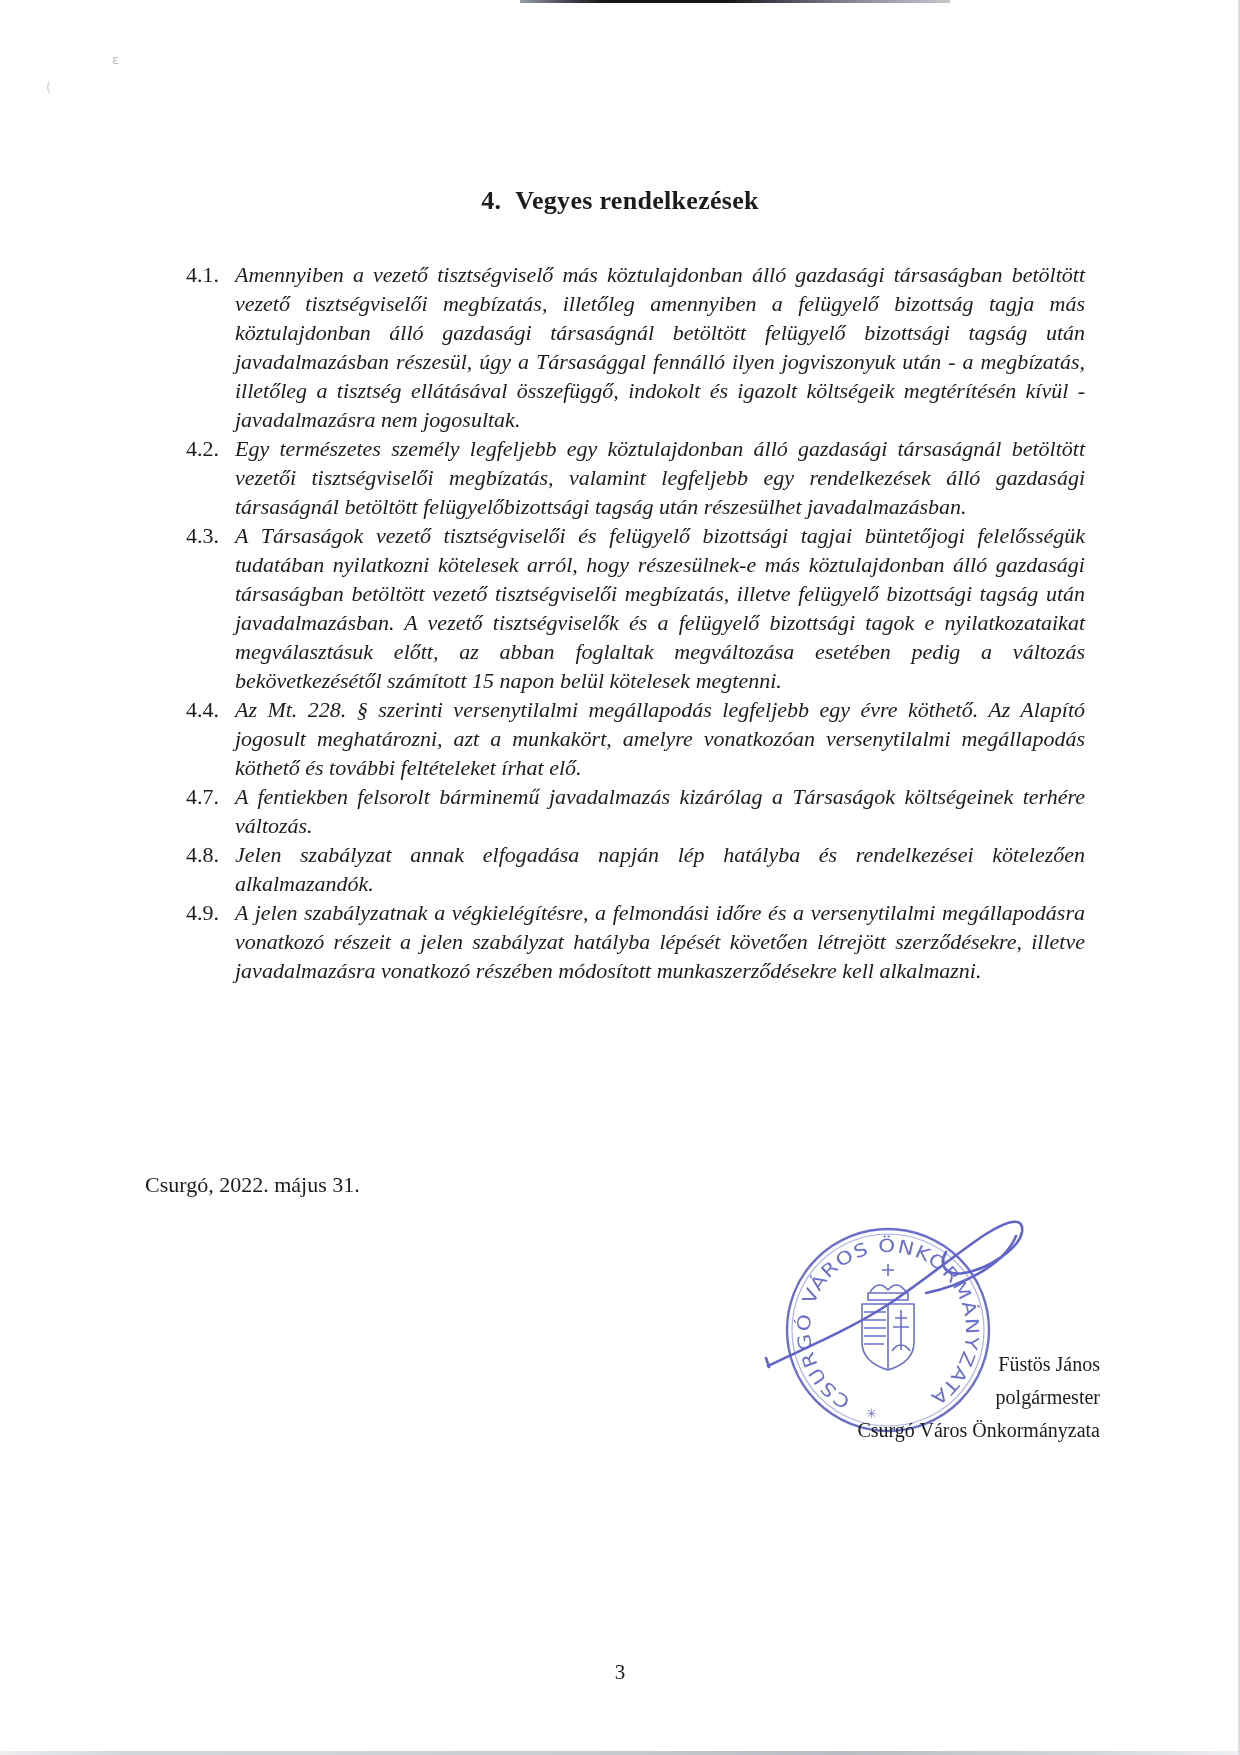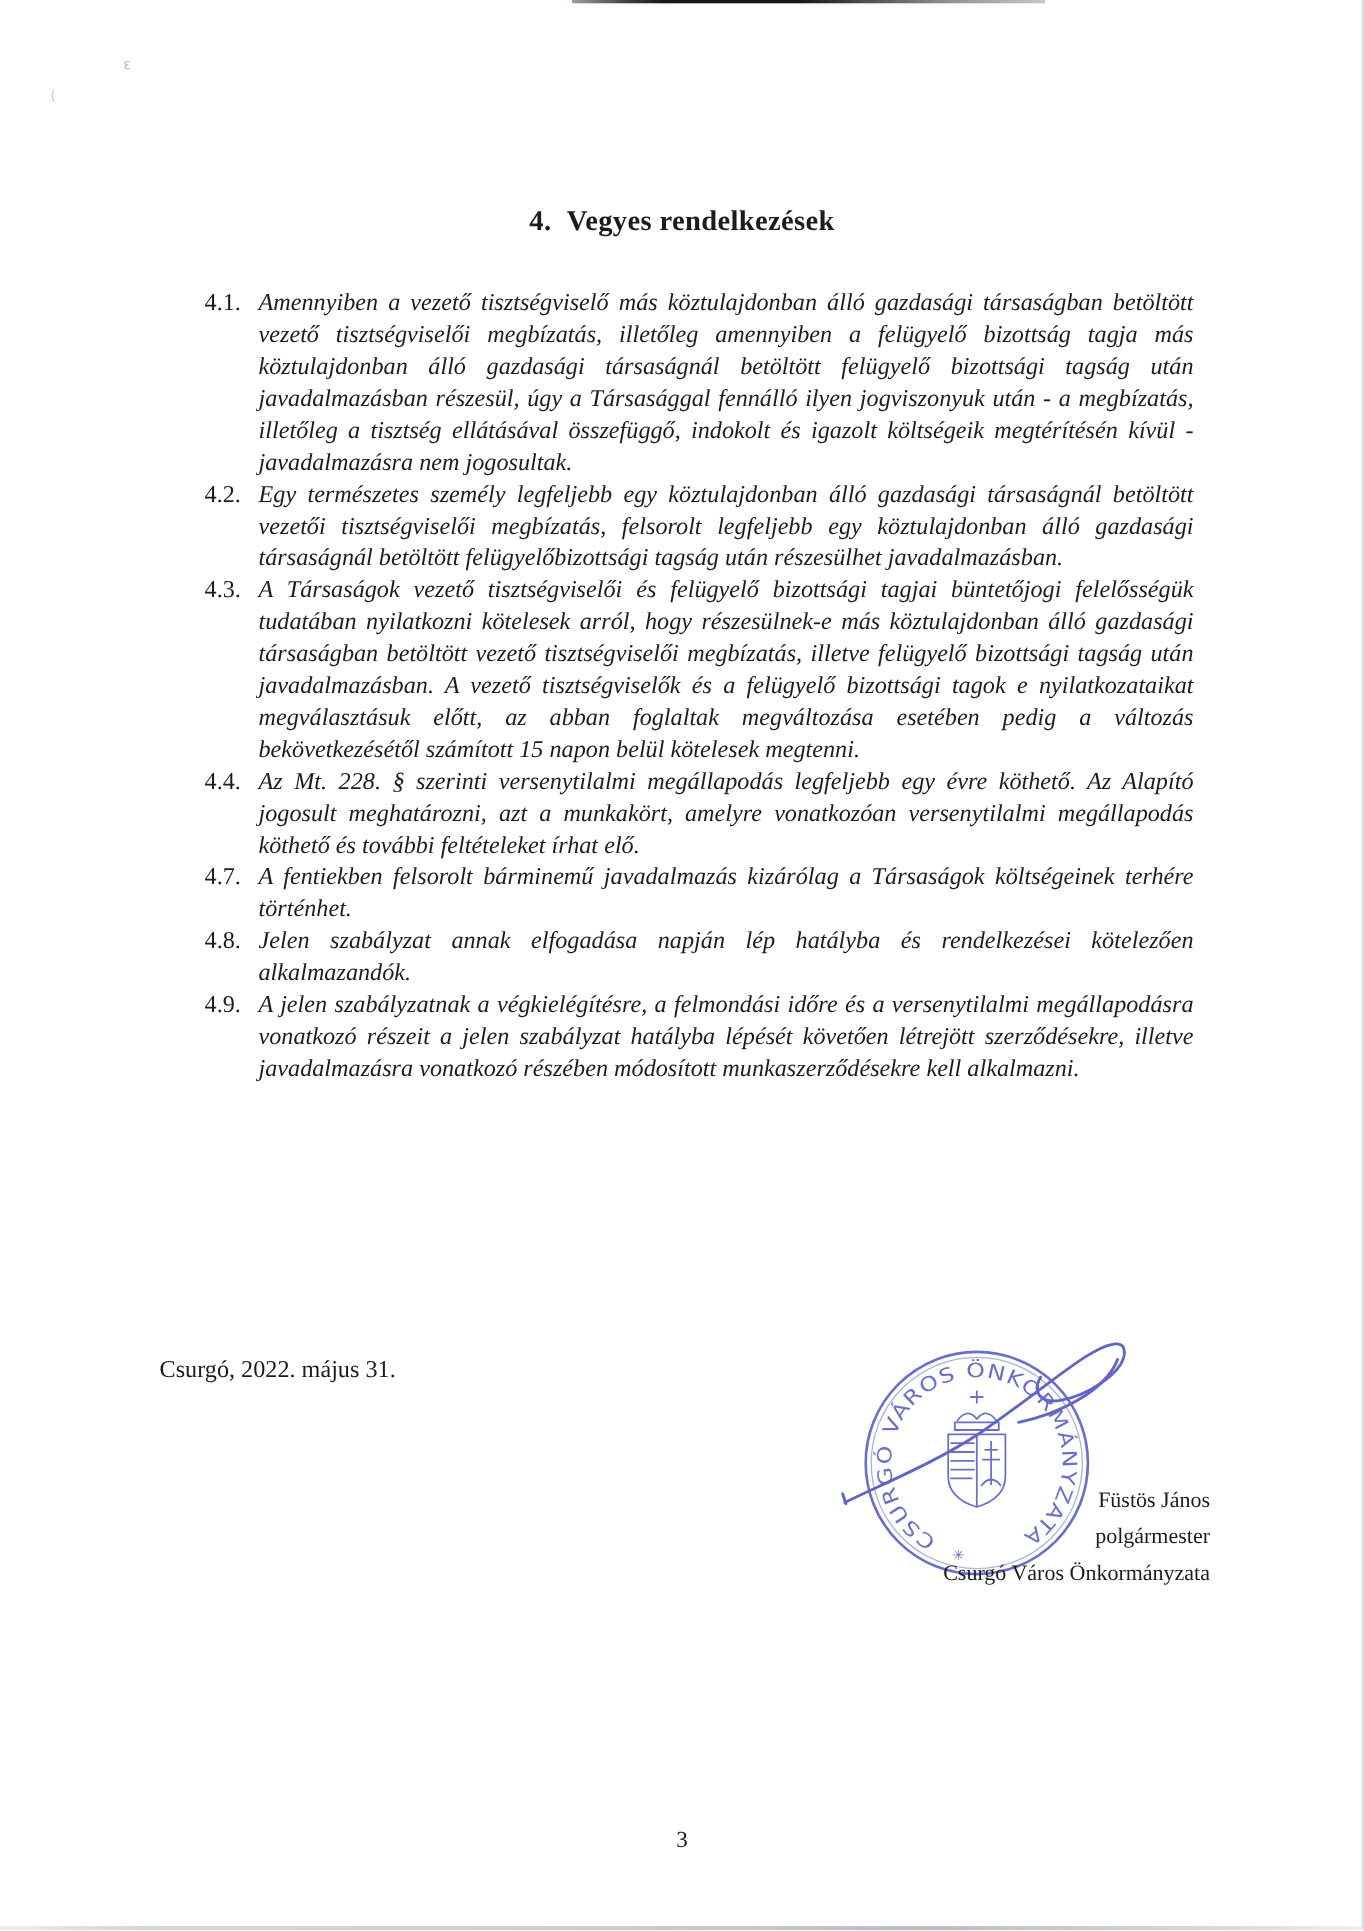--- a/index.html
+++ b/index.html
@@ -24,21 +24,21 @@
     text-align:center;font-size:26px;font-weight:bold;margin:0;
     letter-spacing:.3px;
   }
   .title .tnum{margin-right:14px;}
 
   .doc-list{position:absolute;top:260px;left:186px;width:899px;}
   .item{display:flex;font-size:22px;line-height:29px;}
   .item .num{flex:none;width:49px;}
   .item .txt{flex:1;text-align:justify;font-style:italic;}
 
-  .date-line{position:absolute;top:1232px;left:145px;font-size:22px;}
+  .date-line{position:absolute;top:1172px;left:145px;font-size:22px;}
 
   .stamp-svg{position:absolute;top:1180px;left:630px;width:480px;height:290px;opacity:.88;}
 
   .sig-block{position:absolute;top:1348px;left:600px;width:500px;text-align:right;font-size:20px;line-height:33px;}
 
   .page-num{position:absolute;top:1660px;left:0;width:100%;text-align:center;font-size:21px;}
 </style>
 </head>
 <body>
 
@@ -52,33 +52,33 @@
     <span class="tnum">4.</span><span>Vegyes rendelkezések</span>
   </h1>
 
   <div class="doc-list">
     <div class="item">
       <span class="num">4.1.</span>
       <div class="txt">Amennyiben a vezető tisztségviselő más köztulajdonban álló gazdasági társaságban betöltött vezető tisztségviselői megbízatás, illetőleg amennyiben a felügyelő bizottság tagja más köztulajdonban álló gazdasági társaságnál betöltött felügyelő bizottsági tagság után javadalmazásban részesül, úgy a Társasággal fennálló ilyen jogviszonyuk után - a megbízatás, illetőleg a tisztség ellátásával összefüggő, indokolt és igazolt költségeik megtérítésén kívül - javadalmazásra nem jogosultak.</div>
     </div>
     <div class="item">
       <span class="num">4.2.</span>
-      <div class="txt">Egy természetes személy legfeljebb egy köztulajdonban álló gazdasági társaságnál betöltött vezetői tisztségviselői megbízatás, felsorolt legfeljebb egy köztulajdonban álló gazdasági társaságnál betöltött felügyelőbizottsági tagság után részesülhet javadalmazásban.</div>
+      <div class="txt">Egy természetes személy legfeljebb egy köztulajdonban álló gazdasági társaságnál betöltött vezetői tisztségviselői megbízatás, valamint legfeljebb egy rendelkezések álló gazdasági társaságnál betöltött felügyelőbizottsági tagság után részesülhet javadalmazásban.</div>
     </div>
     <div class="item">
       <span class="num">4.3.</span>
       <div class="txt">A Társaságok vezető tisztségviselői és felügyelő bizottsági tagjai büntetőjogi felelősségük tudatában nyilatkozni kötelesek arról, hogy részesülnek-e más köztulajdonban álló gazdasági társaságban betöltött vezető tisztségviselői megbízatás, illetve felügyelő bizottsági tagság után javadalmazásban. A vezető tisztségviselők és a felügyelő bizottsági tagok e nyilatkozataikat megválasztásuk előtt, az abban foglaltak megváltozása esetében pedig a változás bekövetkezésétől számított 15 napon belül kötelesek megtenni.</div>
     </div>
     <div class="item">
       <span class="num">4.4.</span>
       <div class="txt">Az Mt. 228. § szerinti versenytilalmi megállapodás legfeljebb egy évre köthető. Az Alapító jogosult meghatározni, azt a munkakört, amelyre vonatkozóan versenytilalmi megállapodás köthető és további feltételeket írhat elő.</div>
     </div>
     <div class="item">
       <span class="num">4.7.</span>
-      <div class="txt">A fentiekben felsorolt bárminemű javadalmazás kizárólag a Társaságok költségeinek terhére történhet.</div>
+      <div class="txt">A fentiekben felsorolt bárminemű javadalmazás kizárólag a Társaságok költségeinek terhére változás.</div>
     </div>
     <div class="item">
       <span class="num">4.8.</span>
       <div class="txt">Jelen szabályzat annak elfogadása napján lép hatályba és rendelkezései kötelezően alkalmazandók.</div>
     </div>
     <div class="item">
       <span class="num">4.9.</span>
       <div class="txt">A jelen szabályzatnak a végkielégítésre, a felmondási időre és a versenytilalmi megállapodásra vonatkozó részeit a jelen szabályzat hatályba lépését követően létrejött szerződésekre, illetve javadalmazásra vonatkozó részében módosított munkaszerződésekre kell alkalmazni.</div>
     </div>
   </div>

